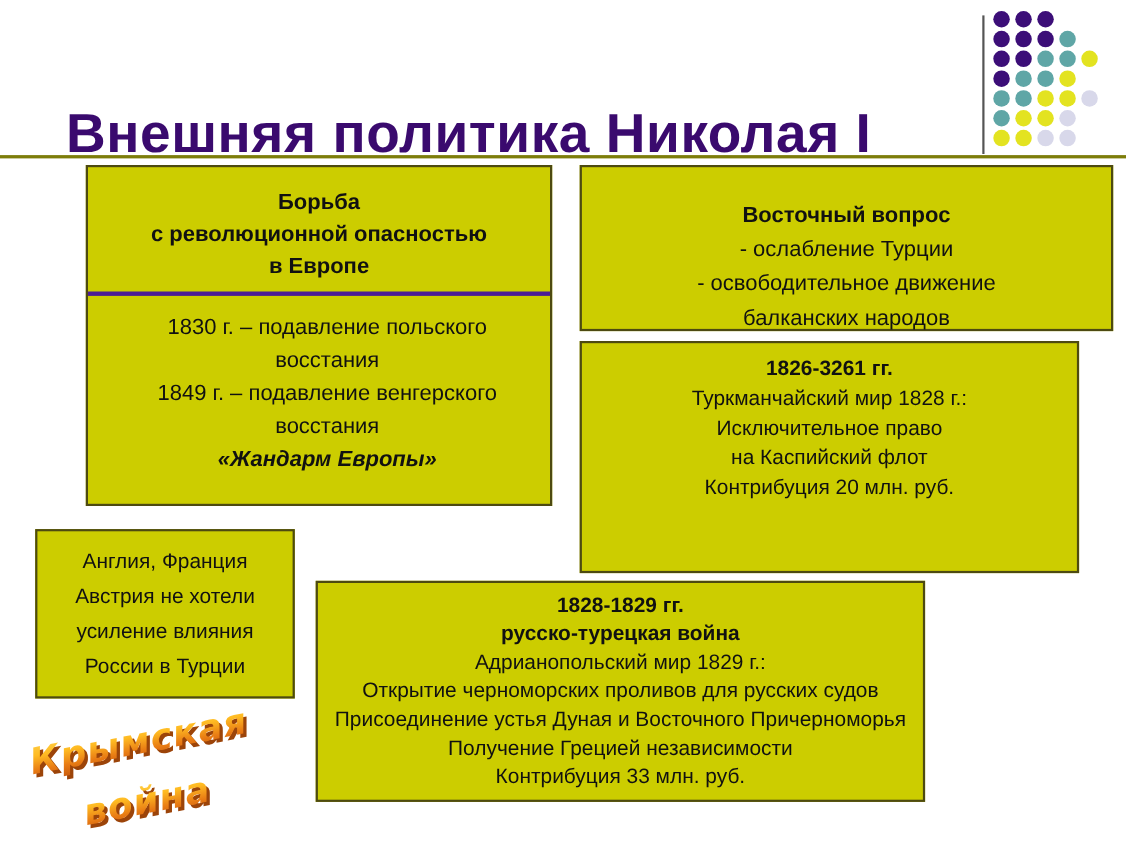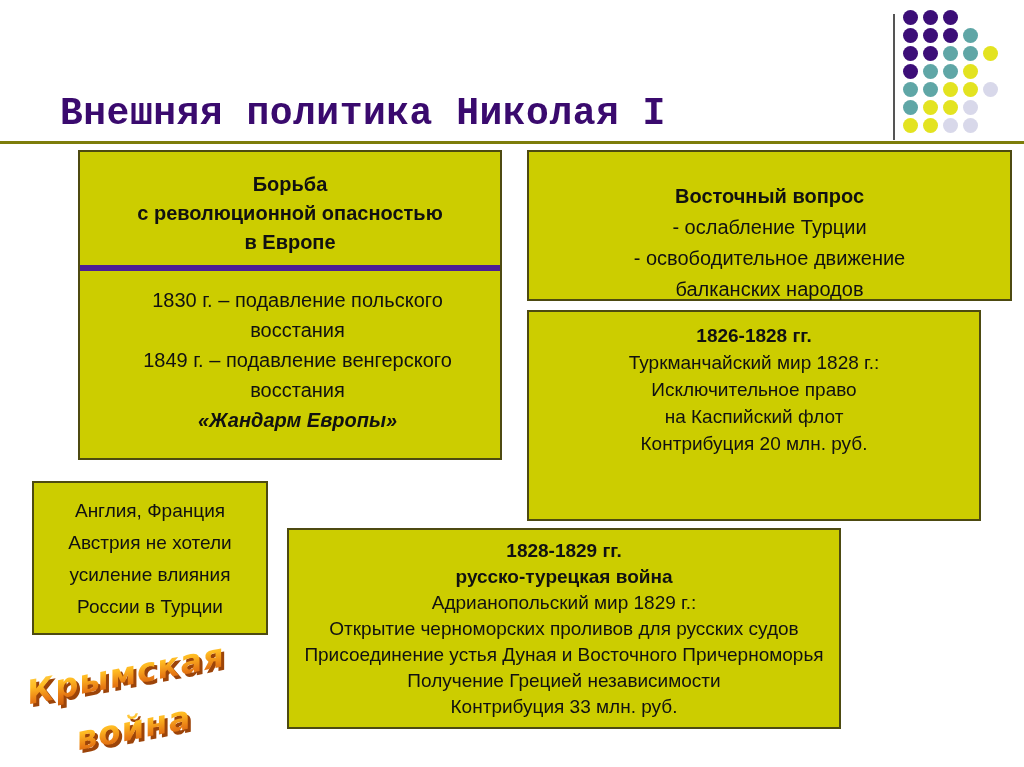--- a/index.html
+++ b/index.html
@@ -14,26 +14,25 @@
     overflow: hidden;
     font-family: "Liberation Sans", sans-serif;
     color: #1a1a1a;
   }
 
   
   #slide-title {
     position: absolute;
     left: 60px;
     top: 92px;
-    font-size: 38px;
+    font-size: 50px;
     font-weight: bold;
     color: #3a0a6e;
     letter-spacing: 0.5px;
     white-space: nowrap;
-    font-family: Liberation Mono, monospace;
   }
 
   
   #dot-decoration {
     position: absolute;
     right: 17px;
     top: 10px;
     width: 104px;
     height: 132px;
   }
@@ -85,21 +84,21 @@
 
   
   #box-struggle {
     left: 78px;
     top: 150px;
     width: 424px;
     height: 310px;
   }
   #box-struggle .header-section {
     padding: 18px 6px 8px 6px;
-    border-bottom: 6px solid #4c1d95;
+    border-bottom: 4px solid #4c1d95;
     font-size: 20px;
     font-weight: bold;
     line-height: 29px;
   }
   #box-struggle .body-section {
     padding: 14px 6px 8px 6px;
     font-size: 20px;
     line-height: 30px;
     margin-left: 15px;
   }
@@ -215,21 +214,21 @@
 </div>
 
 <div class="content-box" id="box-eastern">
   <span class="line bold">Восточный вопрос</span>
   <span class="line">- ослабление Турции</span>
   <span class="line">- освободительное движение</span>
   <span class="line">балканских народов</span>
 </div>
 
 <div class="content-box" id="box-persian">
-  <span class="line bold">1826-1828 гг.</span>
+  <span class="line bold">1826-3261 гг.</span>
   <span class="line">Туркманчайский мир 1828 г.:</span>
   <span class="line">Исключительное право</span>
   <span class="line">на Каспийский флот</span>
   <span class="line">Контрибуция 20 млн. руб.</span>
 </div>
 
 <div class="content-box" id="box-turkish">
   <span class="line bold">1828-1829 гг.</span>
   <span class="line bold">русско-турецкая война</span>
   <span class="line">Адрианопольский мир 1829 г.:</span>

